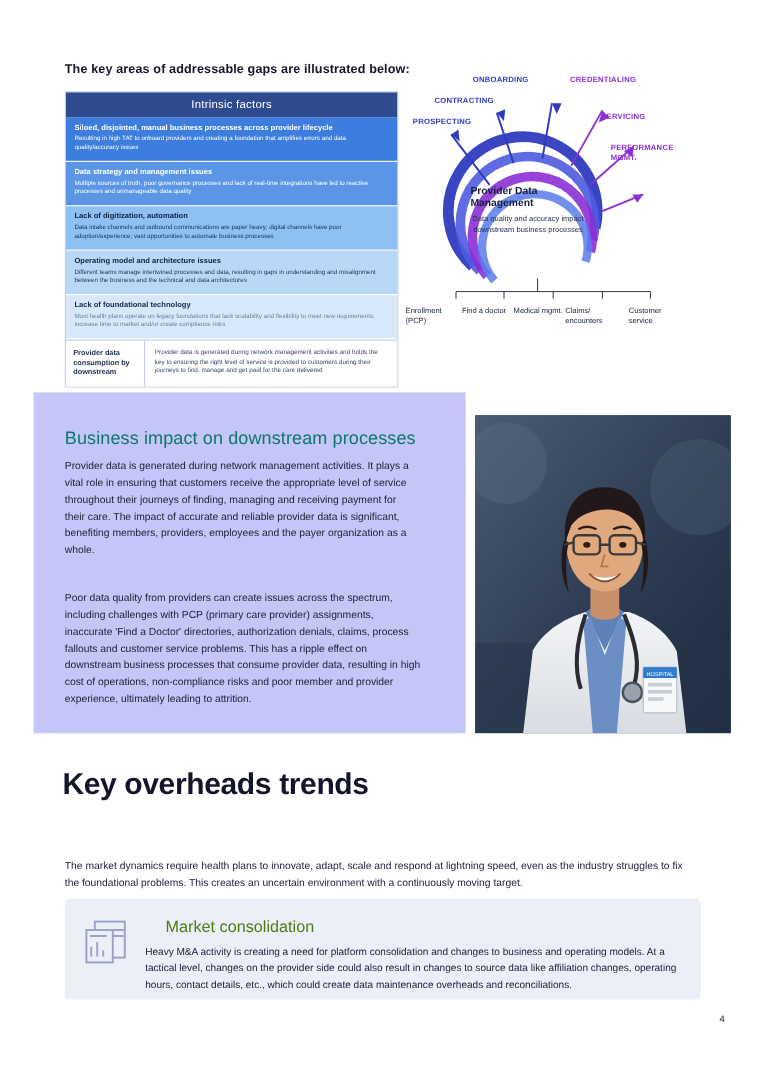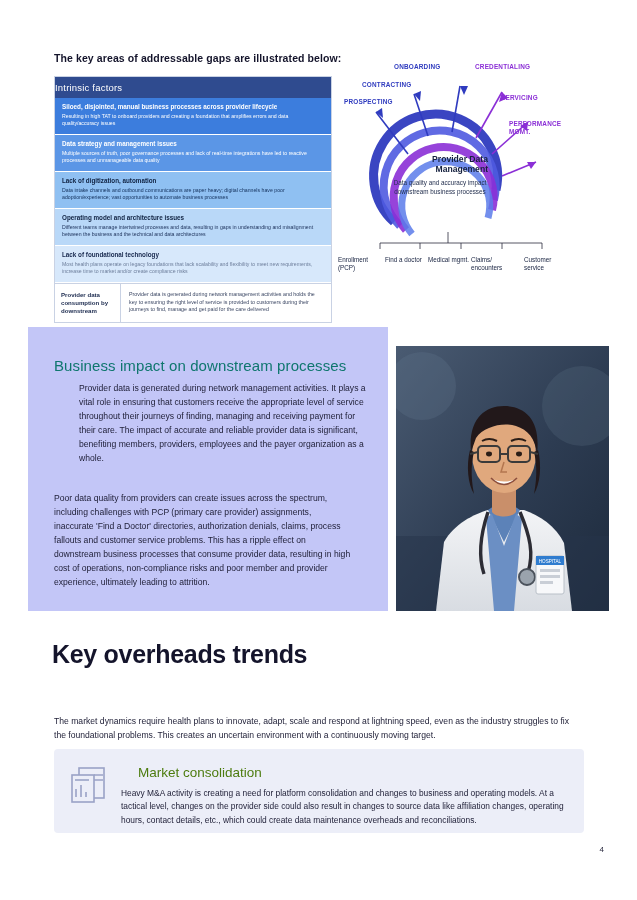--- a/index.html
+++ b/index.html
@@ -37,21 +37,21 @@
     left: 54px;
     top: 76px;
     width: 278px;
     border: 1px solid #c9d2e4;
     box-sizing: border-box;
     background: #fff;
   }
   .gap-table .hdr {
     background: #2f4b8f;
     color: #ffffff;
-    text-align: left;
+    text-align: center;
     font-size: 9.5px;
     padding: 5px 0 5px 0;
     letter-spacing: .2px;
   }
   .gap-row {
     padding: 5px 7px 6px 7px;
     border-bottom: 1px solid #ffffff;
   }
   .gap-row .t {
     font-size: 6.3px;
@@ -116,21 +116,21 @@
     font-size: 6.4px;
     font-weight: 700;
     letter-spacing: .2px;
     line-height: 1.25;
   }
   .dg-core-title {
     position: absolute;
     left: 56px;
     top: 104px;
     width: 96px;
-    text-align: right;
+    text-align: left;
     font-size: 8.6px;
     font-weight: 700;
     color: #16213f;
     line-height: 1.2;
   }
   .dg-core-sub {
     position: absolute;
     left: 52px;
     top: 128px;
     width: 104px;
@@ -167,21 +167,20 @@
     letter-spacing: .1px;
   }
   .impact-p1 {
     position: absolute;
     left: 54px;
     top: 382px;
     width: 292px;
     font-size: 8.6px;
     line-height: 1.62;
     color: #1d1d35;
-    margin-left: 25px;
   }
   .impact-p2 {
     position: absolute;
     left: 54px;
     top: 492px;
     width: 297px;
     font-size: 8.6px;
     line-height: 1.62;
     color: #1d1d35;
   }

